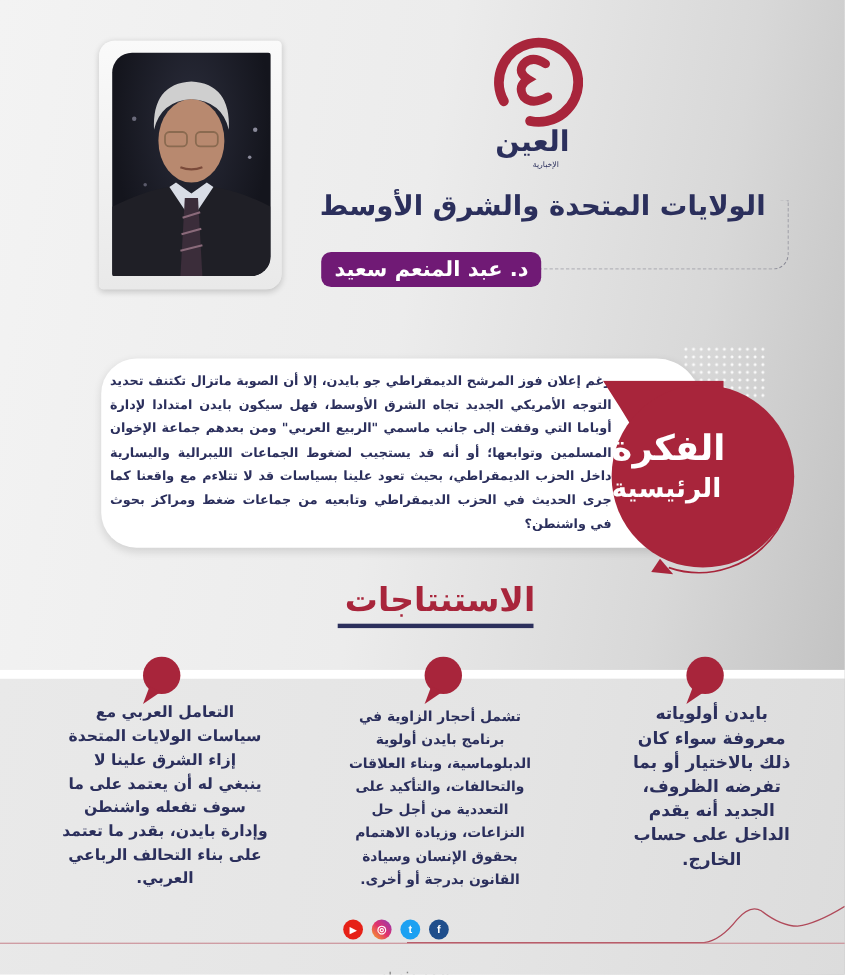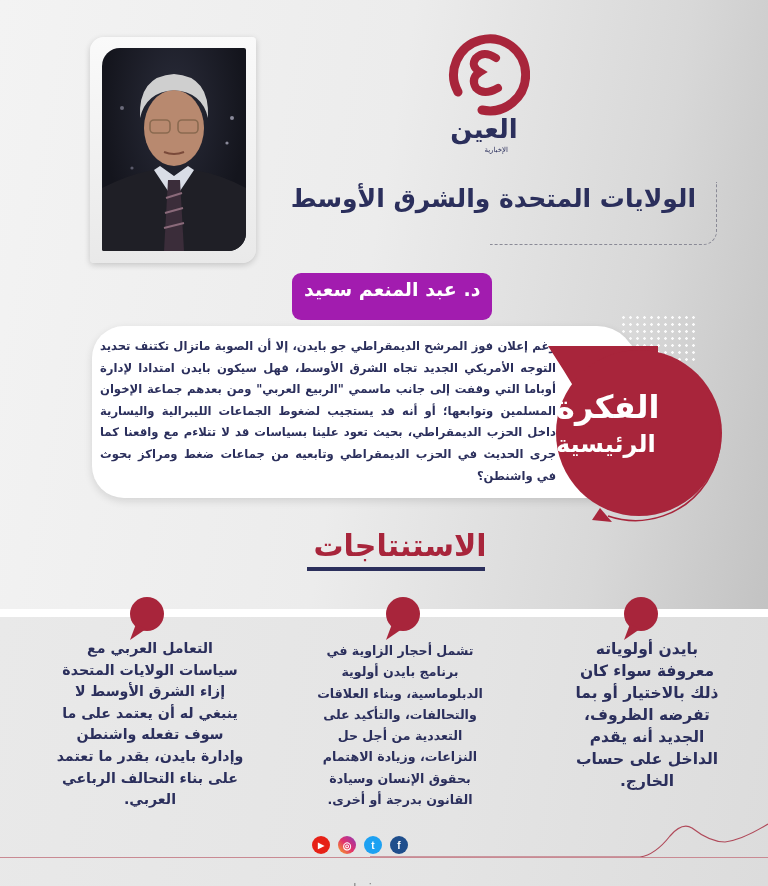--- a/index.html
+++ b/index.html
@@ -33,32 +33,32 @@
     position: absolute; left: 8px; top: 88px; width: 76px; text-align: center;
     color: #2b2f5c; font-weight: bold; font-size: 26px; line-height: 26px;
   }
   .logo-sub {
     position: absolute; left: 10px; top: 118px; width: 60px; text-align: right;
     color: #2b2f5c; font-size: 7px;
   }
 
   
   .title {
-    right: 72px; top: 184px; color: #2b2f5c; font-weight: bold;
+    right: 72px; top: 172px; color: #2b2f5c; font-weight: bold;
     font-size: 25px; white-space: nowrap;
   }
   .dotted-frame {
     left: 490px; top: 182px; width: 226px; height: 62px;
     border-right: 1px dashed #8a8a96; border-bottom: 1px dashed #8a8a96;
     border-radius: 0 0 14px 0;
   }
   .author-pill {
-    left: 292px; top: 229px; height: 47px; padding: 0 12px;
-    background: #a21caf; color: #fff; border-radius: 9px;
-    font-weight: bold; font-size: 19px; line-height: 32px; white-space: nowrap; margin-top: 44px;
+    left: 292px; top: 229px; height: 32px; padding: 0 12px;
+    background: #701a75; color: #fff; border-radius: 9px;
+    font-weight: bold; font-size: 19px; line-height: 32px; white-space: nowrap;
   }
 
   
   .dots {
     left: 620px; top: 314px; width: 78px; height: 48px;
     background-image: radial-gradient(circle, rgba(255,255,255,0.9) 1.2px, transparent 1.5px);
     background-size: 7px 7px;
   }
   .idea-card {
     left: 92px; top: 326px; width: 545px; height: 172px;
@@ -204,21 +204,21 @@
   <div>الدبلوماسية، وبناء العلاقات</div>
     <div>والتحالفات، والتأكيد على</div>
   <div>التعددية من أجل حل</div>
     <div>النزاعات، وزيادة الاهتمام</div>
   <div>بحقوق الإنسان وسيادة</div>
     <div>القانون بدرجة أو أخرى.</div>
 </div>
 <div class="abs col-text col-left">
   <div>التعامل العربي مع</div>
     <div>سياسات الولايات المتحدة</div>
-  <div>إزاء الشرق الأوسط لا</div>
+  <div>إزاء الشرق علينا لا</div>
     <div>ينبغي له أن يعتمد على ما</div>
   <div>سوف تفعله واشنطن</div>
     <div>وإدارة بايدن، بقدر ما تعتمد</div>
   <div>على بناء التحالف الرباعي</div>
     <div>العربي.</div>
 </div>
 
 <svg class="abs wave" viewBox="0 0 398 50">
   <path d="M0 47 L270 47 Q285 45 300 26 Q312 12 322 18 Q340 32 355 32 Q372 30 398 14" fill="none" stroke="#b04a5a" stroke-width="1.2"></path>
 </svg>

